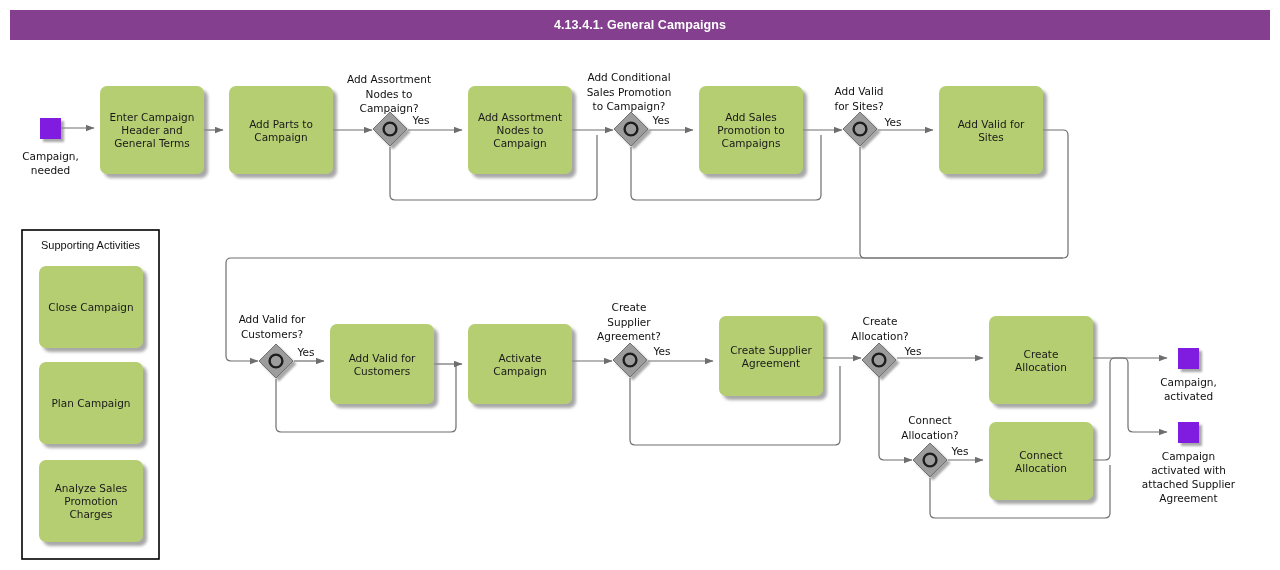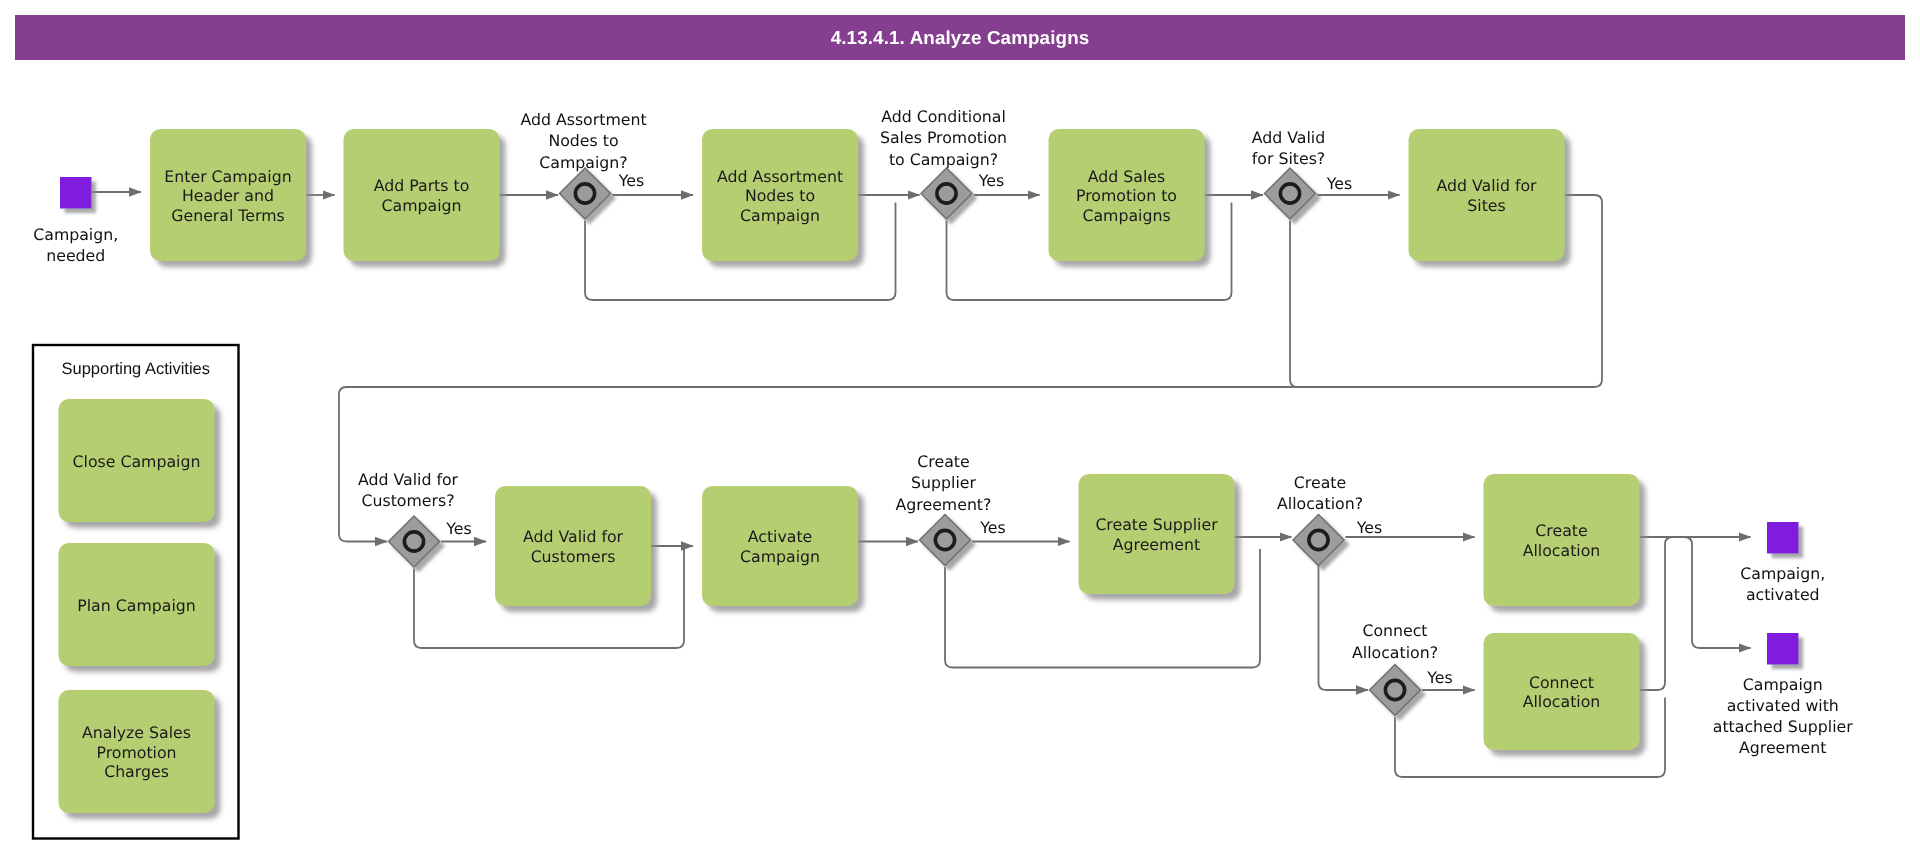--- a/index.html
+++ b/index.html
@@ -86,21 +86,21 @@
     fill: #9c9c9c;
     stroke: #1d1d1d;
     stroke-width: 2.4;
   }
 </style>
 </head>
 <body>
 
 <div id="canvas">
 
-  <div class="title-bar">4.13.4.1. Analyze Campaigns</div>
+  <div class="title-bar">4.13.4.1. General Campaigns</div>
 
   <svg class="diagram" id="svg-diagram" viewBox="0 0 1280 570">
     <defs>
       <marker id="arrow" markerWidth="9" markerHeight="9" refX="8" refY="3.2" orient="auto" markerUnits="userSpaceOnUse">
         <path d="M0,0 L8.5,3.2 L0,6.4 Z" fill="#6e6e6e"></path>
       </marker>
       <filter id="shadow" x="-30%" y="-30%" width="180%" height="180%">
         <feDropShadow dx="4" dy="4" stdDeviation="1.6" flood-color="#8a8a8a" flood-opacity="0.75"></feDropShadow>
       </filter>
       <filter id="shadow-sm" x="-50%" y="-50%" width="220%" height="220%">

